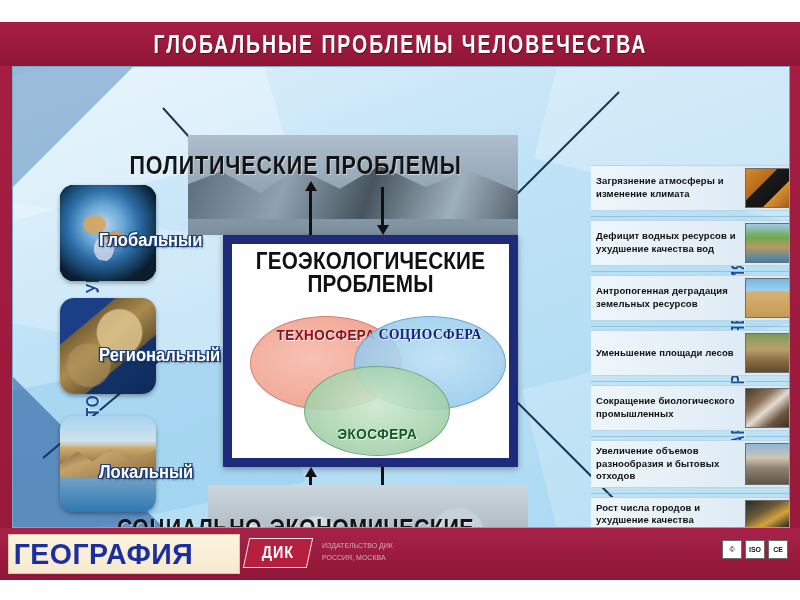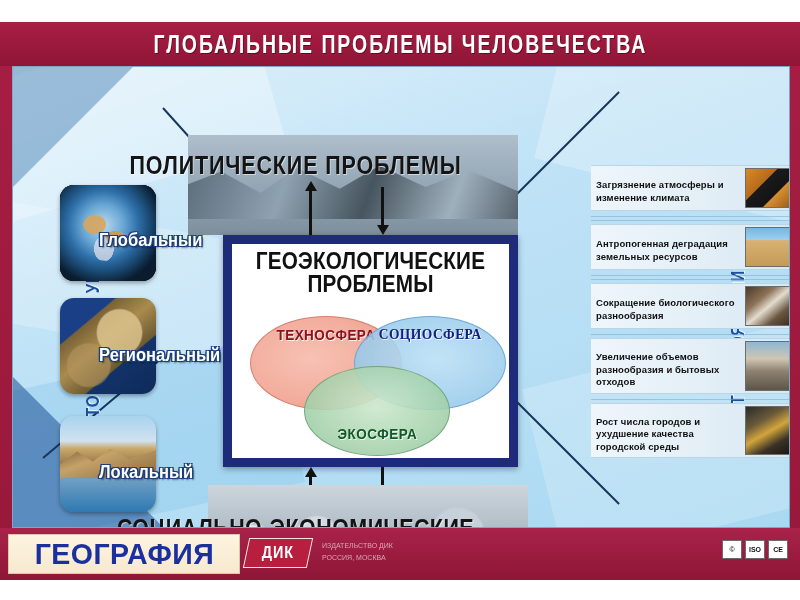--- a/index.html
+++ b/index.html
@@ -243,21 +243,21 @@
   
   .rlist{position:absolute;left:578px;top:98px;width:208px;}
   .ritem{
     position:relative;display:flex;align-items:stretch;
     margin-bottom:5px;height:auto;min-height:44px;
     background:linear-gradient(90deg,#eef6fb 0%,#e3eef6 55%,#d7e8f3 100%);
     border-top:1px solid #b9d5e6;
     border-bottom:1px solid #b9d5e6;
   }
   .ritem .txt{
-    flex:1;padding:12px 4px 4px 5px;
+    flex:1;padding:4px 4px 4px 5px;
     font-size:9.5px;font-weight:bold;color:#101010;
     line-height:1.32;letter-spacing:0.1px;
     display:flex;align-items:center;
     filter:blur(0.35px);
   }
   .ritem .th{
     width:50px;flex:0 0 50px;margin:2px 2px 2px 0;
     border:1px solid #6d6d6d;
   }
   .th.t1{background:linear-gradient(135deg,#d8892a 0%,#b66a1b 35%,#1a1a1a 36%,#141414 62%,#d98f2f 63%,#8d5313 100%);}
@@ -271,21 +271,21 @@
 
   
   .brandbar{
     position:absolute;left:0;bottom:20px;width:800px;height:52px;
     background:linear-gradient(180deg,#a9224a 0%,#8e1636 100%);
   }
   .brand-plate{
     position:absolute;left:8px;top:6px;width:230px;height:38px;
     background:linear-gradient(180deg,#fdf4e0 0%,#f6e9cf 100%);
     border:1px solid #d9c9a6;
-    display:flex;align-items:center;justify-content:center;
+    display:flex;align-items:center;
   }
   .brand-plate .b{
     color:#1b2f9e;font-weight:bold;font-size:30px;letter-spacing:0.5px;
     transform:scaleX(0.95);
   }
   .brand-logo{
     position:absolute;left:246px;top:10px;width:62px;height:28px;
     background:#b81f3f;border:1px solid #e8e8e8;
     display:flex;align-items:center;justify-content:center;
     transform:skewX(-12deg);
@@ -392,32 +392,40 @@
     <div class="heading bot1">СОЦИАЛЬНО-ЭКОНОМИЧЕСКИЕ</div>
 
     <div class="rlist">
 
       <div class="ritem">
         <div class="txt">Загрязнение атмосферы и изменение климата</div>
         <div class="th t1"></div>
       </div>
       <div class="rdiv"></div>
 
+      <div class="ritem">
+        <div class="txt">Дефицит водных ресурсов и ухудшение качества вод</div>
+        <div class="th t2"></div>
+      </div>
       <div class="rdiv"></div>
 
       <div class="ritem">
         <div class="txt">Антропогенная деградация земельных ресурсов</div>
         <div class="th t3"></div>
       </div>
       <div class="rdiv"></div>
 
-      <div class="rdiv"></div>
-
-      <div class="ritem">
-        <div class="txt">Сокращение биологического разнообразия</div>
+      <div class="ritem">
+        <div class="txt">Уменьшение площади лесов</div>
+        <div class="th t4"></div>
+      </div>
+      <div class="rdiv"></div>
+
+      <div class="ritem">
+        <div class="txt">Сокращение биологического промышленных</div>
         <div class="th t5"></div>
       </div>
       <div class="rdiv"></div>
 
       <div class="ritem">
         <div class="txt">Увеличение объемов разнообразия и бытовых отходов</div>
         <div class="th t6"></div>
       </div>
       <div class="rdiv"></div>
 

